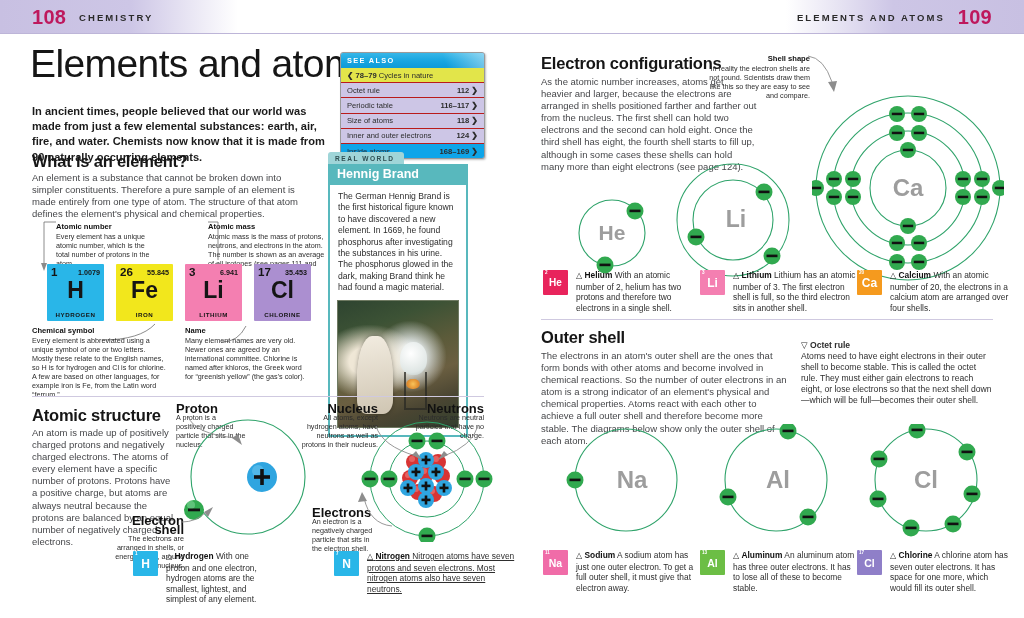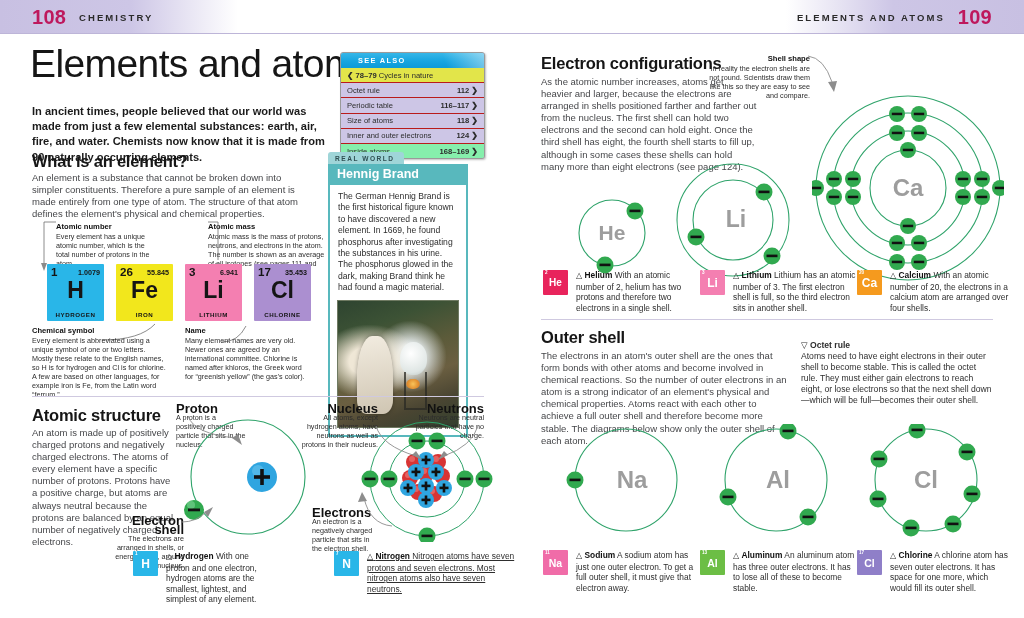--- a/index.html
+++ b/index.html
@@ -62,34 +62,34 @@
   
   .seealso{
     position:absolute;left:340px;top:52px;width:143px;
     border:1px solid #9a9a9a;border-radius:3px;overflow:hidden;
     box-shadow:1px 1px 2px rgba(0,0,0,.25);
     background:#cdc6e6;
   }
   .sa-head{
     background:linear-gradient(180deg,#36b6e8 0%,#16a5e0 55%,#0d9ad8 100%);
     color:#fff;font-size:7.4px;font-weight:bold;letter-spacing:1.3px;
-    padding:3px 6px 3px 17px;position:relative;
+    padding:3px 6px 3px 6px;position:relative;
   }
   .sa-head:after{
     content:"";position:absolute;right:0;top:0;width:55px;height:100%;
     background:linear-gradient(250deg,rgba(255,255,255,.45),rgba(255,255,255,0) 70%);
   }
   .sa-row{
     display:flex;justify-content:space-between;align-items:center;
     font-size:7.6px;padding:2.6px 6px;color:#2c2c2c;
     border-bottom:1px solid #b91c1c;
   }
   .sa-row.back{background:#e2e54a;}
   .sa-row.plain{background:#cdc6e6;}
-  .sa-row.hi{background:#86efac;border-bottom:none;}
+  .sa-row.hi{background:#0ea5e9;border-bottom:none;}
   .sa-row .lbl{white-space:nowrap;overflow:hidden;}
   .sa-row .pg{font-weight:bold;white-space:nowrap;padding-left:6px;}
   .sa-row .pg .arr{font-size:8px;}
   .sa-row.back .lbl b{font-weight:bold;}
 
   
   .rw{
     position:absolute;left:328px;top:152px;width:140px;
   }
   .rw-tab{

